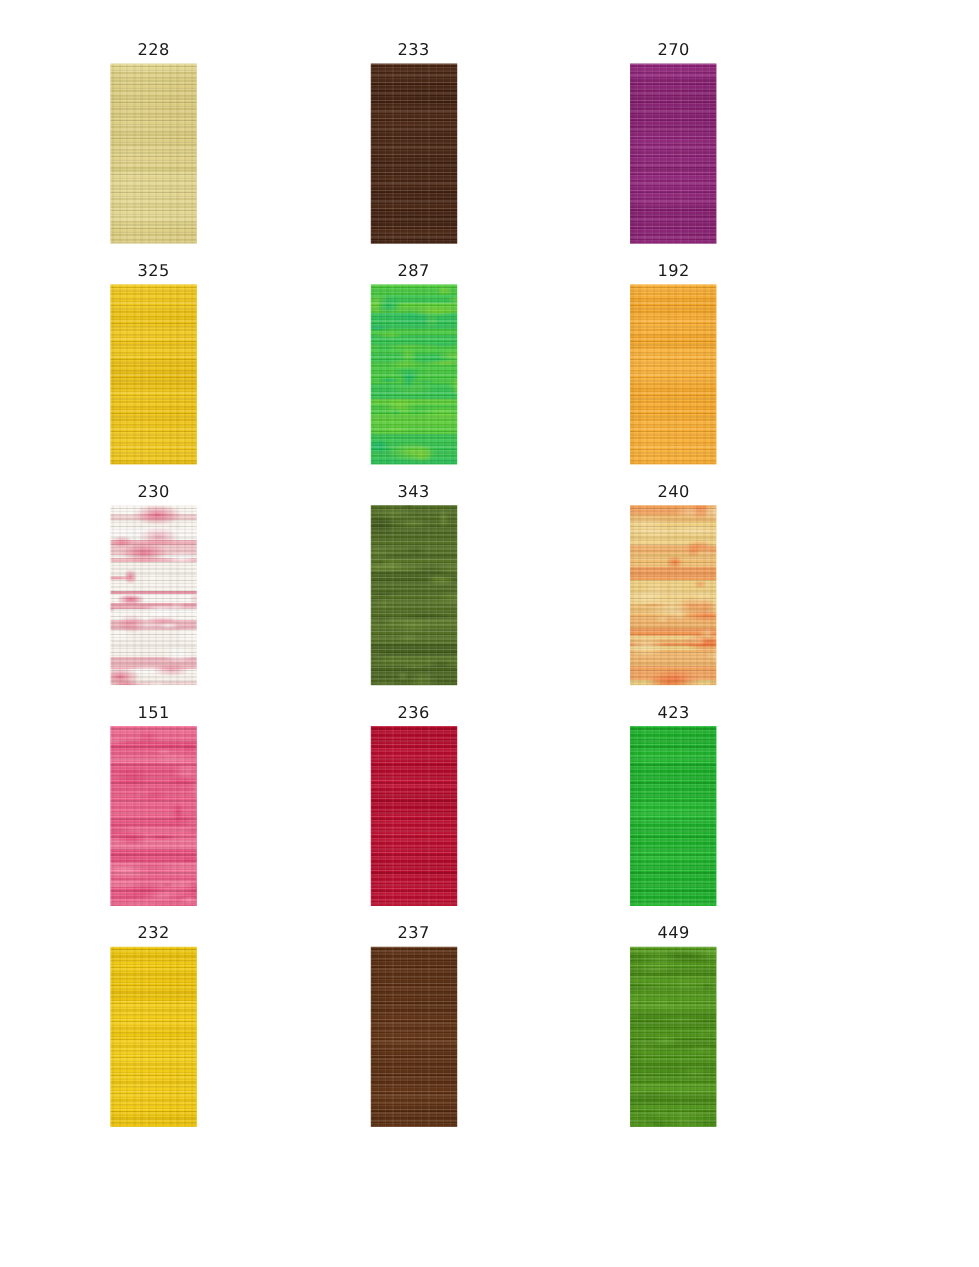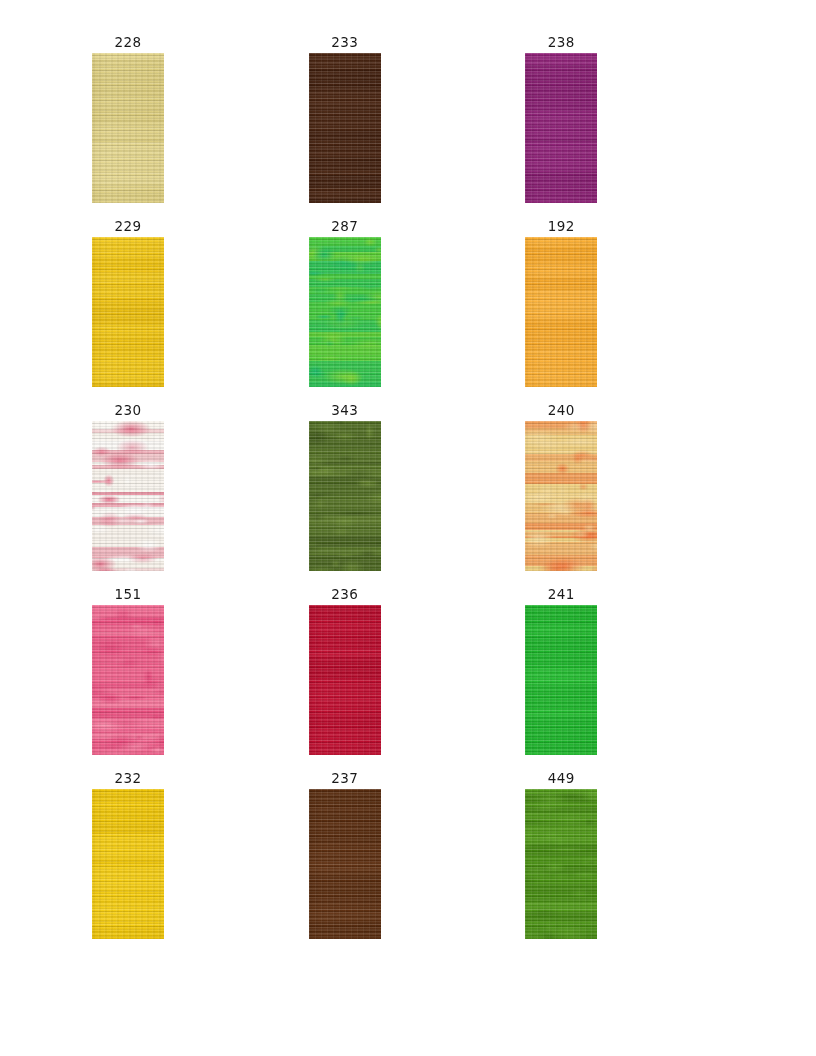--- a/index.html
+++ b/index.html
@@ -119,27 +119,27 @@
           <div class="texture-layer" style="background-image: repeating-linear-gradient(rgba(255, 255, 255, 0.1) 0px, rgba(255, 255, 255, 0.1) 1px, rgba(0, 0, 0, 0) 1px, rgba(0, 0, 0, 0) 2px, rgba(0, 0, 0, 0.07) 2px, rgba(0, 0, 0, 0.07) 3px), linear-gradient(rgba(238, 227, 166, 0.28) 0%, rgba(238, 227, 166, 0.28) 4.7%, rgba(203, 187, 104, 0.08) 4.7%, rgba(203, 187, 104, 0.08) 11.7%, rgba(203, 187, 104, 0.19) 11.7%, rgba(203, 187, 104, 0.19) 17.5%, rgba(203, 187, 104, 0.2) 17.5%, rgba(203, 187, 104, 0.2) 21.8%, rgba(203, 187, 104, 0.22) 21.8%, rgba(203, 187, 104, 0.22) 28.5%, rgba(203, 187, 104, 0.09) 28.5%, rgba(203, 187, 104, 0.09) 36%, rgba(203, 187, 104, 0.19) 36%, rgba(203, 187, 104, 0.19) 46.5%, rgba(238, 227, 166, 0.09) 46.5%, rgba(238, 227, 166, 0.09) 57.1%, rgba(203, 187, 104, 0.18) 57.1%, rgba(203, 187, 104, 0.18) 59.4%, rgba(238, 227, 166, 0.29) 59.4%, rgba(238, 227, 166, 0.29) 67%, rgba(238, 227, 166, 0.29) 67%, rgba(238, 227, 166, 0.29) 70.1%, rgba(238, 227, 166, 0.26) 70.1%, rgba(238, 227, 166, 0.26) 80.6%, rgba(238, 227, 166, 0.33) 80.6%, rgba(238, 227, 166, 0.33) 87.3%, rgba(238, 227, 166, 0.08) 87.3%, rgba(238, 227, 166, 0.08) 91.6%, rgba(203, 187, 104, 0.14) 91.6%, rgba(203, 187, 104, 0.14) 98.8%, rgba(238, 227, 166, 0.1) 98.8%, rgba(238, 227, 166, 0.1) 100%), linear-gradient(to right, rgba(203, 187, 104, 0.18) 0%, rgba(238, 227, 166, 0.1) 22%, rgba(224, 209, 132, 0) 55%, rgba(203, 187, 104, 0.14) 100%);"></div>
         </div>
       </div>
       <div class="swatch-cell row-1">
         <div class="swatch-label">233</div>
         <div class="swatch-chip" style="background-color: rgb(68, 33, 15);">
           <div class="texture-layer" style="background-image: repeating-linear-gradient(rgba(255, 255, 255, 0.1) 0px, rgba(255, 255, 255, 0.1) 1px, rgba(0, 0, 0, 0) 1px, rgba(0, 0, 0, 0) 2px, rgba(0, 0, 0, 0.07) 2px, rgba(0, 0, 0, 0.07) 3px), linear-gradient(rgba(85, 44, 22, 0.3) 0%, rgba(85, 44, 22, 0.3) 6.3%, rgba(85, 44, 22, 0.25) 6.3%, rgba(85, 44, 22, 0.25) 10.9%, rgba(54, 24, 9, 0.17) 10.9%, rgba(54, 24, 9, 0.17) 19.5%, rgba(54, 24, 9, 0.17) 19.5%, rgba(54, 24, 9, 0.17) 23%, rgba(85, 44, 22, 0.1) 23%, rgba(85, 44, 22, 0.1) 25.7%, rgba(85, 44, 22, 0.32) 25.7%, rgba(85, 44, 22, 0.32) 35.1%, rgba(85, 44, 22, 0.16) 35.1%, rgba(85, 44, 22, 0.16) 44.9%, rgba(85, 44, 22, 0.26) 44.9%, rgba(85, 44, 22, 0.26) 52.1%, rgba(54, 24, 9, 0.2) 52.1%, rgba(54, 24, 9, 0.2) 57.7%, rgba(85, 44, 22, 0.09) 57.7%, rgba(85, 44, 22, 0.09) 66.6%, rgba(85, 44, 22, 0.29) 66.6%, rgba(85, 44, 22, 0.29) 69.2%, rgba(54, 24, 9, 0.14) 69.2%, rgba(54, 24, 9, 0.14) 77.7%, rgba(85, 44, 22, 0.27) 77.7%, rgba(85, 44, 22, 0.27) 81.1%, rgba(54, 24, 9, 0.25) 81.1%, rgba(54, 24, 9, 0.25) 90.1%, rgba(85, 44, 22, 0.21) 90.1%, rgba(85, 44, 22, 0.21) 92.2%, rgba(85, 44, 22, 0.25) 92.2%, rgba(85, 44, 22, 0.25) 96.6%, rgba(54, 24, 9, 0.21) 96.6%, rgba(54, 24, 9, 0.21) 100%), linear-gradient(to right, rgba(54, 24, 9, 0.18) 0%, rgba(85, 44, 22, 0.1) 22%, rgba(68, 33, 15, 0) 55%, rgba(54, 24, 9, 0.14) 100%);"></div>
         </div>
       </div>
       <div class="swatch-cell row-1">
-        <div class="swatch-label">238</div>
+        <div class="swatch-label">270</div>
         <div class="swatch-chip" style="background-color: rgb(138, 31, 115);">
           <div class="texture-layer" style="background-image: repeating-linear-gradient(rgba(255, 255, 255, 0.1) 0px, rgba(255, 255, 255, 0.1) 1px, rgba(0, 0, 0, 0) 1px, rgba(0, 0, 0, 0) 2px, rgba(0, 0, 0, 0.07) 2px, rgba(0, 0, 0, 0.07) 3px), linear-gradient(rgba(156, 43, 132, 0.32) 0%, rgba(156, 43, 132, 0.32) 7.9%, rgba(116, 19, 95, 0.16) 7.9%, rgba(116, 19, 95, 0.16) 10.1%, rgba(116, 19, 95, 0.15) 10.1%, rgba(116, 19, 95, 0.15) 12.5%, rgba(116, 19, 95, 0.13) 12.5%, rgba(116, 19, 95, 0.13) 15.3%, rgba(116, 19, 95, 0.23) 15.3%, rgba(116, 19, 95, 0.23) 22.9%, rgba(116, 19, 95, 0.28) 22.9%, rgba(116, 19, 95, 0.28) 25.3%, rgba(116, 19, 95, 0.14) 25.3%, rgba(116, 19, 95, 0.14) 34.2%, rgba(116, 19, 95, 0.17) 34.2%, rgba(116, 19, 95, 0.17) 38%, rgba(156, 43, 132, 0.22) 38%, rgba(156, 43, 132, 0.22) 47%, rgba(156, 43, 132, 0.14) 47%, rgba(156, 43, 132, 0.14) 57.2%, rgba(116, 19, 95, 0.3) 57.2%, rgba(116, 19, 95, 0.3) 59.3%, rgba(156, 43, 132, 0.28) 59.3%, rgba(156, 43, 132, 0.28) 65.8%, rgba(156, 43, 132, 0.2) 65.8%, rgba(156, 43, 132, 0.2) 74.9%, rgba(156, 43, 132, 0.16) 74.9%, rgba(156, 43, 132, 0.16) 79.5%, rgba(116, 19, 95, 0.28) 79.5%, rgba(116, 19, 95, 0.28) 85.5%, rgba(116, 19, 95, 0.13) 85.5%, rgba(116, 19, 95, 0.13) 93.3%, rgba(116, 19, 95, 0.09) 93.3%, rgba(116, 19, 95, 0.09) 98.1%, rgba(156, 43, 132, 0.26) 98.1%, rgba(156, 43, 132, 0.26) 100%), linear-gradient(to right, rgba(116, 19, 95, 0.18) 0%, rgba(156, 43, 132, 0.1) 22%, rgba(138, 31, 115, 0) 55%, rgba(116, 19, 95, 0.14) 100%);"></div>
         </div>
       </div>
       <div class="swatch-cell row-2">
-        <div class="swatch-label">229</div>
+        <div class="swatch-label">325</div>
         <div class="swatch-chip" style="background-color: rgb(240, 196, 16);">
           <div class="texture-layer" style="background-image: repeating-linear-gradient(rgba(255, 255, 255, 0.1) 0px, rgba(255, 255, 255, 0.1) 1px, rgba(0, 0, 0, 0) 1px, rgba(0, 0, 0, 0) 2px, rgba(0, 0, 0, 0.07) 2px, rgba(0, 0, 0, 0.07) 3px), linear-gradient(rgba(248, 212, 51, 0.33) 0%, rgba(248, 212, 51, 0.33) 3.2%, rgba(248, 212, 51, 0.22) 3.2%, rgba(248, 212, 51, 0.22) 9.8%, rgba(248, 212, 51, 0.19) 9.8%, rgba(248, 212, 51, 0.19) 14.3%, rgba(220, 174, 6, 0.09) 14.3%, rgba(220, 174, 6, 0.09) 23.8%, rgba(248, 212, 51, 0.3) 23.8%, rgba(248, 212, 51, 0.3) 31.5%, rgba(220, 174, 6, 0.14) 31.5%, rgba(220, 174, 6, 0.14) 34%, rgba(248, 212, 51, 0.23) 34%, rgba(248, 212, 51, 0.23) 40.8%, rgba(220, 174, 6, 0.18) 40.8%, rgba(220, 174, 6, 0.18) 47.1%, rgba(220, 174, 6, 0.34) 47.1%, rgba(220, 174, 6, 0.34) 51.9%, rgba(220, 174, 6, 0.31) 51.9%, rgba(220, 174, 6, 0.31) 58%, rgba(248, 212, 51, 0.18) 58%, rgba(248, 212, 51, 0.18) 62.7%, rgba(248, 212, 51, 0.08) 62.7%, rgba(248, 212, 51, 0.08) 67.4%, rgba(220, 174, 6, 0.11) 67.4%, rgba(220, 174, 6, 0.11) 77%, rgba(248, 212, 51, 0.12) 77%, rgba(248, 212, 51, 0.12) 82.3%, rgba(248, 212, 51, 0.21) 82.3%, rgba(248, 212, 51, 0.21) 86.7%, rgba(248, 212, 51, 0.24) 86.7%, rgba(248, 212, 51, 0.24) 97.5%, rgba(220, 174, 6, 0.31) 97.5%, rgba(220, 174, 6, 0.31) 100%), linear-gradient(to right, rgba(220, 174, 6, 0.18) 0%, rgba(248, 212, 51, 0.1) 22%, rgba(240, 196, 16, 0) 55%, rgba(220, 174, 6, 0.14) 100%);"></div>
         </div>
       </div>
       <div class="swatch-cell row-2">
         <div class="swatch-label">287</div>
         <div class="swatch-chip" style="background-color: rgb(67, 200, 60);">
           <div class="texture-layer" style="background-image: repeating-linear-gradient(rgba(255, 255, 255, 0.1) 0px, rgba(255, 255, 255, 0.1) 1px, rgba(0, 0, 0, 0) 1px, rgba(0, 0, 0, 0) 2px, rgba(0, 0, 0, 0.07) 2px, rgba(0, 0, 0, 0.07) 3px), radial-gradient(7.4% 2.4% at 29% 70.9%, rgba(19, 184, 106, 0.38) 0%, rgba(19, 184, 106, 0.208) 45%, rgba(19, 184, 106, 0) 100%), radial-gradient(14.4% 5% at 59.6% 94.3%, rgba(132, 214, 42, 0.78) 0%, rgba(132, 214, 42, 0.427) 45%, rgba(132, 214, 42, 0) 100%), radial-gradient(15.5% 2.5% at 14.5% 35.9%, rgba(19, 184, 106, 0.33) 0%, rgba(19, 184, 106, 0.18) 45%, rgba(19, 184, 106, 0) 100%), radial-gradient(19.1% 1.7% at 43% 34.3%, rgba(132, 214, 42, 0.3) 0%, rgba(132, 214, 42, 0.165) 45%, rgba(132, 214, 42, 0) 100%), radial-gradient(8.1% 4.2% at 70.5% 20.2%, rgba(132, 214, 42, 0.32) 0%, rgba(132, 214, 42, 0.176) 45%, rgba(132, 214, 42, 0) 100%), radial-gradient(17% 1.6% at 22.3% 28.3%, rgba(132, 214, 42, 0.58) 0%, rgba(132, 214, 42, 0.318) 45%, rgba(132, 214, 42, 0) 100%), radial-gradient(28.6% 5.6% at 47.8% 93.1%, rgba(132, 214, 42, 0.72) 0%, rgba(132, 214, 42, 0.396) 45%, rgba(132, 214, 42, 0) 100%), radial-gradient(25.5% 2.9% at 72.2% 41.5%, rgba(19, 184, 106, 0.36) 0%, rgba(19, 184, 106, 0.196) 45%, rgba(19, 184, 106, 0) 100%), radial-gradient(16.4% 5.2% at 20.8% 11.9%, rgba(19, 184, 106, 0.79) 0%, rgba(19, 184, 106, 0.435) 45%, rgba(19, 184, 106, 0) 100%), radial-gradient(10% 4.1% at 43.2% 39.2%, rgba(132, 214, 42, 0.55) 0%, rgba(132, 214, 42, 0.3) 45%, rgba(132, 214, 42, 0) 100%), radial-gradient(14.8% 1.3% at 64.4% 54%, rgba(19, 184, 106, 0.36) 0%, rgba(19, 184, 106, 0.196) 45%, rgba(19, 184, 106, 0) 100%), radial-gradient(13.7% 3.4% at 10% 91%, rgba(19, 184, 106, 0.41) 0%, rgba(19, 184, 106, 0.227) 45%, rgba(19, 184, 106, 0) 100%), radial-gradient(15.2% 2.1% at 29.2% 80.7%, rgba(132, 214, 42, 0.33) 0%, rgba(132, 214, 42, 0.18) 45%, rgba(132, 214, 42, 0) 100%), radial-gradient(28% 4.2% at 47.4% 57.9%, rgba(132, 214, 42, 0.31) 0%, rgba(132, 214, 42, 0.17) 45%, rgba(132, 214, 42, 0) 100%), radial-gradient(8.8% 6.2% at 101.8% 57.3%, rgba(132, 214, 42, 0.52) 0%, rgba(132, 214, 42, 0.286) 45%, rgba(132, 214, 42, 0) 100%), radial-gradient(18.2% 4.8% at 5.9% 9.5%, rgba(132, 214, 42, 0.61) 0%, rgba(132, 214, 42, 0.337) 45%, rgba(132, 214, 42, 0) 100%), radial-gradient(13% 1.7% at 21% 53.2%, rgba(19, 184, 106, 0.76) 0%, rgba(19, 184, 106, 0.42) 45%, rgba(19, 184, 106, 0) 100%), radial-gradient(27.7% 3.5% at 72.4% 15%, rgba(132, 214, 42, 0.59) 0%, rgba(132, 214, 42, 0.325) 45%, rgba(132, 214, 42, 0) 100%), radial-gradient(19.1% 2% at 85.3% 33.6%, rgba(19, 184, 106, 0.3) 0%, rgba(19, 184, 106, 0.165) 45%, rgba(19, 184, 106, 0) 100%), radial-gradient(21.8% 3.8% at 97.3% 39.8%, rgba(132, 214, 42, 0.62) 0%, rgba(132, 214, 42, 0.34) 45%, rgba(132, 214, 42, 0) 100%), radial-gradient(18.4% 5.5% at 33.5% 68%, rgba(132, 214, 42, 0.62) 0%, rgba(132, 214, 42, 0.34) 45%, rgba(132, 214, 42, 0) 100%), radial-gradient(17.7% 3.8% at 43.4% 49.1%, rgba(19, 184, 106, 0.5) 0%, rgba(19, 184, 106, 0.275) 45%, rgba(19, 184, 106, 0) 100%), radial-gradient(28.4% 5.4% at 52.2% 17.7%, rgba(19, 184, 106, 0.43) 0%, rgba(19, 184, 106, 0.235) 45%, rgba(19, 184, 106, 0) 100%), radial-gradient(7% 2% at 97.4% 8.4%, rgba(132, 214, 42, 0.6) 0%, rgba(132, 214, 42, 0.33) 45%, rgba(132, 214, 42, 0) 100%), radial-gradient(14.3% 5.2% at 104.1% 55.9%, rgba(132, 214, 42, 0.64) 0%, rgba(132, 214, 42, 0.353) 45%, rgba(132, 214, 42, 0) 100%), radial-gradient(6.9% 1.7% at -2.2% 90.9%, rgba(19, 184, 106, 0.74) 0%, rgba(19, 184, 106, 0.408) 45%, rgba(19, 184, 106, 0) 100%), radial-gradient(19.4% 3.1% at 39.9% 44.1%, rgba(132, 214, 42, 0.53) 0%, rgba(132, 214, 42, 0.29) 45%, rgba(132, 214, 42, 0) 100%), radial-gradient(8.6% 6.2% at 43.5% 54%, rgba(19, 184, 106, 0.75) 0%, rgba(19, 184, 106, 0.41) 45%, rgba(19, 184, 106, 0) 100%), radial-gradient(9.2% 2.5% at 46.1% 51.5%, rgba(19, 184, 106, 0.47) 0%, rgba(19, 184, 106, 0.26) 45%, rgba(19, 184, 106, 0) 100%), radial-gradient(29.7% 3.8% at 85% 71.1%, rgba(132, 214, 42, 0.42) 0%, rgba(132, 214, 42, 0.23) 45%, rgba(132, 214, 42, 0) 100%), radial-gradient(26.8% 1.7% at 85.6% 43.5%, rgba(132, 214, 42, 0.8) 0%, rgba(132, 214, 42, 0.44) 45%, rgba(132, 214, 42, 0) 100%), radial-gradient(9.3% 2.9% at 85.1% 3.4%, rgba(132, 214, 42, 0.69) 0%, rgba(132, 214, 42, 0.38) 45%, rgba(132, 214, 42, 0) 100%), radial-gradient(11.7% 4.1% at 8.9% 89.4%, rgba(19, 184, 106, 0.82) 0%, rgba(19, 184, 106, 0.45) 45%, rgba(19, 184, 106, 0) 100%), radial-gradient(16.8% 1.9% at 6.3% 24.3%, rgba(19, 184, 106, 0.81) 0%, rgba(19, 184, 106, 0.447) 45%, rgba(19, 184, 106, 0) 100%), linear-gradient(rgba(132, 214, 42, 0.14) 0%, rgba(132, 214, 42, 0.14) 2%, rgba(67, 200, 60, 0.15) 2%, rgba(67, 200, 60, 0.15) 6%, rgba(19, 184, 106, 0.3) 6%, rgba(19, 184, 106, 0.3) 10.2%, rgba(132, 214, 42, 0.36) 10.2%, rgba(132, 214, 42, 0.36) 15.7%, rgba(19, 184, 106, 0.5) 15.7%, rgba(19, 184, 106, 0.5) 19.5%, rgba(19, 184, 106, 0.48) 19.5%, rgba(19, 184, 106, 0.48) 21.5%, rgba(19, 184, 106, 0.47) 21.5%, rgba(19, 184, 106, 0.47) 24.9%, rgba(67, 200, 60, 0.24) 24.9%, rgba(67, 200, 60, 0.24) 28.3%, rgba(19, 184, 106, 0.36) 28.3%, rgba(19, 184, 106, 0.36) 33.6%, rgba(67, 200, 60, 0.18) 33.6%, rgba(67, 200, 60, 0.18) 38.3%, rgba(19, 184, 106, 0.28) 38.3%, rgba(19, 184, 106, 0.28) 43.1%, rgba(67, 200, 60, 0.42) 43.1%, rgba(67, 200, 60, 0.42) 51.5%, rgba(67, 200, 60, 0.38) 51.5%, rgba(67, 200, 60, 0.38) 55.6%, rgba(19, 184, 106, 0.31) 55.6%, rgba(19, 184, 106, 0.31) 57.8%, rgba(19, 184, 106, 0.38) 57.8%, rgba(19, 184, 106, 0.38) 63.6%, rgba(132, 214, 42, 0.37) 63.6%, rgba(132, 214, 42, 0.37) 66.9%, rgba(67, 200, 60, 0.43) 66.9%, rgba(67, 200, 60, 0.43) 71.9%, rgba(132, 214, 42, 0.33) 71.9%, rgba(132, 214, 42, 0.33) 78.7%, rgba(132, 214, 42, 0.25) 78.7%, rgba(132, 214, 42, 0.25) 82.9%, rgba(19, 184, 106, 0.34) 82.9%, rgba(19, 184, 106, 0.34) 90.7%, rgba(19, 184, 106, 0.37) 90.7%, rgba(19, 184, 106, 0.37) 96.4%, rgba(19, 184, 106, 0.52) 96.4%, rgba(19, 184, 106, 0.52) 100%);"></div>
         </div>
       </div>
@@ -173,21 +173,21 @@
           <div class="texture-layer" style="background-image: repeating-linear-gradient(rgba(255, 255, 255, 0.1) 0px, rgba(255, 255, 255, 0.1) 1px, rgba(0, 0, 0, 0) 1px, rgba(0, 0, 0, 0) 2px, rgba(0, 0, 0, 0.07) 2px, rgba(0, 0, 0, 0.07) 3px), radial-gradient(16.6% 3.2% at 84.1% 30.7%, rgba(226, 62, 114, 0.6) 0%, rgba(226, 62, 114, 0.33) 45%, rgba(226, 62, 114, 0) 100%), radial-gradient(15.9% 1.2% at 105.9% 51.7%, rgba(249, 138, 169, 0.39) 0%, rgba(249, 138, 169, 0.216) 45%, rgba(249, 138, 169, 0) 100%), radial-gradient(17.7% 5.9% at 89.3% 25.6%, rgba(249, 138, 169, 0.59) 0%, rgba(249, 138, 169, 0.325) 45%, rgba(249, 138, 169, 0) 100%), radial-gradient(30.9% 3.8% at 71.7% 90.9%, rgba(249, 138, 169, 0.3) 0%, rgba(249, 138, 169, 0.165) 45%, rgba(249, 138, 169, 0) 100%), radial-gradient(12% 1.7% at 90.4% 74.4%, rgba(226, 62, 114, 0.8) 0%, rgba(226, 62, 114, 0.44) 45%, rgba(226, 62, 114, 0) 100%), radial-gradient(21.8% 1.3% at 70.7% 10.7%, rgba(226, 62, 114, 0.62) 0%, rgba(226, 62, 114, 0.34) 45%, rgba(226, 62, 114, 0) 100%), radial-gradient(16.9% 4.1% at 50% 38.5%, rgba(226, 62, 114, 0.5) 0%, rgba(226, 62, 114, 0.275) 45%, rgba(226, 62, 114, 0) 100%), radial-gradient(6% 1.8% at 65.6% 88.4%, rgba(226, 62, 114, 0.62) 0%, rgba(226, 62, 114, 0.34) 45%, rgba(226, 62, 114, 0) 100%), radial-gradient(23.7% 6.2% at 42.8% 91.1%, rgba(226, 62, 114, 0.61) 0%, rgba(226, 62, 114, 0.337) 45%, rgba(226, 62, 114, 0) 100%), radial-gradient(26.8% 3.8% at 19% 81.4%, rgba(249, 138, 169, 0.66) 0%, rgba(249, 138, 169, 0.365) 45%, rgba(249, 138, 169, 0) 100%), radial-gradient(23.8% 1.5% at 31.4% 93.8%, rgba(226, 62, 114, 0.39) 0%, rgba(226, 62, 114, 0.216) 45%, rgba(226, 62, 114, 0) 100%), radial-gradient(23.5% 5.7% at 5.5% 58.9%, rgba(226, 62, 114, 0.55) 0%, rgba(226, 62, 114, 0.3) 45%, rgba(226, 62, 114, 0) 100%), radial-gradient(8.5% 3.2% at 90.6% 11.6%, rgba(226, 62, 114, 0.77) 0%, rgba(226, 62, 114, 0.424) 45%, rgba(226, 62, 114, 0) 100%), radial-gradient(13.5% 5.7% at 99.9% 90.4%, rgba(226, 62, 114, 0.67) 0%, rgba(226, 62, 114, 0.37) 45%, rgba(226, 62, 114, 0) 100%), radial-gradient(21.1% 4.8% at 70.9% 18.1%, rgba(249, 138, 169, 0.45) 0%, rgba(249, 138, 169, 0.247) 45%, rgba(249, 138, 169, 0) 100%), radial-gradient(14.1% 2.2% at 40.9% 37.2%, rgba(249, 138, 169, 0.28) 0%, rgba(249, 138, 169, 0.153) 45%, rgba(249, 138, 169, 0) 100%), radial-gradient(27% 4.5% at 47.1% 78.5%, rgba(226, 62, 114, 0.35) 0%, rgba(226, 62, 114, 0.192) 45%, rgba(226, 62, 114, 0) 100%), radial-gradient(16.6% 3.5% at 15% 72.5%, rgba(226, 62, 114, 0.3) 0%, rgba(226, 62, 114, 0.165) 45%, rgba(226, 62, 114, 0) 100%), radial-gradient(17.5% 5.7% at 93.8% 54.1%, rgba(249, 138, 169, 0.3) 0%, rgba(249, 138, 169, 0.165) 45%, rgba(249, 138, 169, 0) 100%), radial-gradient(12.3% 2.9% at 96.9% 57.8%, rgba(226, 62, 114, 0.54) 0%, rgba(226, 62, 114, 0.298) 45%, rgba(226, 62, 114, 0) 100%), radial-gradient(9.8% 1.8% at 61.7% 14.3%, rgba(249, 138, 169, 0.65) 0%, rgba(249, 138, 169, 0.357) 45%, rgba(249, 138, 169, 0) 100%), radial-gradient(18.7% 3.9% at 25.4% 62.3%, rgba(226, 62, 114, 0.82) 0%, rgba(226, 62, 114, 0.45) 45%, rgba(226, 62, 114, 0) 100%), radial-gradient(21.5% 5.9% at 25.4% 28.5%, rgba(226, 62, 114, 0.68) 0%, rgba(226, 62, 114, 0.373) 45%, rgba(226, 62, 114, 0) 100%), radial-gradient(26.9% 4.6% at 99.1% 51.5%, rgba(226, 62, 114, 0.41) 0%, rgba(226, 62, 114, 0.227) 45%, rgba(226, 62, 114, 0) 100%), radial-gradient(17.7% 1.6% at 59.7% 61.9%, rgba(226, 62, 114, 0.75) 0%, rgba(226, 62, 114, 0.41) 45%, rgba(226, 62, 114, 0) 100%), radial-gradient(28.5% 3.5% at 56.6% 94.5%, rgba(249, 138, 169, 0.78) 0%, rgba(249, 138, 169, 0.427) 45%, rgba(249, 138, 169, 0) 100%), radial-gradient(15.9% 2% at 15.2% 79.9%, rgba(249, 138, 169, 0.67) 0%, rgba(249, 138, 169, 0.37) 45%, rgba(249, 138, 169, 0) 100%), radial-gradient(14.6% 3.9% at 84.7% 52.8%, rgba(226, 62, 114, 0.63) 0%, rgba(226, 62, 114, 0.345) 45%, rgba(226, 62, 114, 0) 100%), radial-gradient(7.3% 5.6% at 78.5% 47.9%, rgba(226, 62, 114, 0.82) 0%, rgba(226, 62, 114, 0.45) 45%, rgba(226, 62, 114, 0) 100%), radial-gradient(28.7% 4.1% at 33.9% 99.7%, rgba(249, 138, 169, 0.34) 0%, rgba(249, 138, 169, 0.19) 45%, rgba(249, 138, 169, 0) 100%), radial-gradient(9.3% 5.7% at 100.3% 35.1%, rgba(249, 138, 169, 0.46) 0%, rgba(249, 138, 169, 0.255) 45%, rgba(249, 138, 169, 0) 100%), radial-gradient(10% 2.4% at 91% 96.6%, rgba(249, 138, 169, 0.83) 0%, rgba(249, 138, 169, 0.455) 45%, rgba(249, 138, 169, 0) 100%), radial-gradient(13.3% 5.7% at 43.3% 6.9%, rgba(226, 62, 114, 0.51) 0%, rgba(226, 62, 114, 0.282) 45%, rgba(226, 62, 114, 0) 100%), radial-gradient(27.9% 2.2% at -5.4% 8.6%, rgba(249, 138, 169, 0.8) 0%, rgba(249, 138, 169, 0.44) 45%, rgba(249, 138, 169, 0) 100%), linear-gradient(rgba(249, 138, 169, 0.19) 0%, rgba(249, 138, 169, 0.19) 8.1%, rgba(226, 62, 114, 0.49) 8.1%, rgba(226, 62, 114, 0.49) 13.3%, rgba(240, 98, 140, 0.36) 13.3%, rgba(240, 98, 140, 0.36) 18%, rgba(249, 138, 169, 0.38) 18%, rgba(249, 138, 169, 0.38) 20.3%, rgba(226, 62, 114, 0.31) 20.3%, rgba(226, 62, 114, 0.31) 29.1%, rgba(226, 62, 114, 0.31) 29.1%, rgba(226, 62, 114, 0.31) 33.5%, rgba(226, 62, 114, 0.16) 33.5%, rgba(226, 62, 114, 0.16) 41.2%, rgba(240, 98, 140, 0.42) 41.2%, rgba(240, 98, 140, 0.42) 47.7%, rgba(240, 98, 140, 0.46) 47.7%, rgba(240, 98, 140, 0.46) 51.8%, rgba(226, 62, 114, 0.44) 51.8%, rgba(226, 62, 114, 0.44) 55.3%, rgba(249, 138, 169, 0.13) 55.3%, rgba(249, 138, 169, 0.13) 63.2%, rgba(249, 138, 169, 0.49) 63.2%, rgba(249, 138, 169, 0.49) 68.6%, rgba(226, 62, 114, 0.5) 68.6%, rgba(226, 62, 114, 0.5) 75.3%, rgba(249, 138, 169, 0.32) 75.3%, rgba(249, 138, 169, 0.32) 82.6%, rgba(226, 62, 114, 0.12) 82.6%, rgba(226, 62, 114, 0.12) 85.4%, rgba(249, 138, 169, 0.46) 85.4%, rgba(249, 138, 169, 0.46) 89.4%, rgba(226, 62, 114, 0.31) 89.4%, rgba(226, 62, 114, 0.31) 95.9%, rgba(240, 98, 140, 0.24) 95.9%, rgba(240, 98, 140, 0.24) 100%);"></div>
         </div>
       </div>
       <div class="swatch-cell row-4">
         <div class="swatch-label">236</div>
         <div class="swatch-chip" style="background-color: rgb(188, 10, 44);">
           <div class="texture-layer" style="background-image: repeating-linear-gradient(rgba(255, 255, 255, 0.1) 0px, rgba(255, 255, 255, 0.1) 1px, rgba(0, 0, 0, 0) 1px, rgba(0, 0, 0, 0) 2px, rgba(0, 0, 0, 0.07) 2px, rgba(0, 0, 0, 0.07) 3px), linear-gradient(rgba(163, 5, 35, 0.21) 0%, rgba(163, 5, 35, 0.21) 10.9%, rgba(205, 26, 60, 0.14) 10.9%, rgba(205, 26, 60, 0.14) 14.1%, rgba(205, 26, 60, 0.16) 14.1%, rgba(205, 26, 60, 0.16) 18.9%, rgba(163, 5, 35, 0.1) 18.9%, rgba(163, 5, 35, 0.1) 29.2%, rgba(205, 26, 60, 0.33) 29.2%, rgba(205, 26, 60, 0.33) 34.8%, rgba(163, 5, 35, 0.19) 34.8%, rgba(163, 5, 35, 0.19) 38.2%, rgba(163, 5, 35, 0.31) 38.2%, rgba(163, 5, 35, 0.31) 45.7%, rgba(163, 5, 35, 0.26) 45.7%, rgba(163, 5, 35, 0.26) 49%, rgba(205, 26, 60, 0.16) 49%, rgba(205, 26, 60, 0.16) 53.1%, rgba(205, 26, 60, 0.12) 53.1%, rgba(205, 26, 60, 0.12) 57.4%, rgba(205, 26, 60, 0.25) 57.4%, rgba(205, 26, 60, 0.25) 65.1%, rgba(205, 26, 60, 0.12) 65.1%, rgba(205, 26, 60, 0.12) 74.1%, rgba(163, 5, 35, 0.12) 74.1%, rgba(163, 5, 35, 0.12) 77.3%, rgba(163, 5, 35, 0.1) 77.3%, rgba(163, 5, 35, 0.1) 80.1%, rgba(163, 5, 35, 0.15) 80.1%, rgba(163, 5, 35, 0.15) 82.8%, rgba(205, 26, 60, 0.12) 82.8%, rgba(205, 26, 60, 0.12) 89.2%, rgba(205, 26, 60, 0.14) 89.2%, rgba(205, 26, 60, 0.14) 98.2%, rgba(205, 26, 60, 0.29) 98.2%, rgba(205, 26, 60, 0.29) 100%), linear-gradient(to right, rgba(163, 5, 35, 0.18) 0%, rgba(205, 26, 60, 0.1) 22%, rgba(188, 10, 44, 0) 55%, rgba(163, 5, 35, 0.14) 100%);"></div>
         </div>
       </div>
       <div class="swatch-cell row-4">
-        <div class="swatch-label">241</div>
+        <div class="swatch-label">423</div>
         <div class="swatch-chip" style="background-color: rgb(31, 184, 44);">
           <div class="texture-layer" style="background-image: repeating-linear-gradient(rgba(255, 255, 255, 0.1) 0px, rgba(255, 255, 255, 0.1) 1px, rgba(0, 0, 0, 0) 1px, rgba(0, 0, 0, 0) 2px, rgba(0, 0, 0, 0.07) 2px, rgba(0, 0, 0, 0.07) 3px), linear-gradient(rgba(19, 165, 34, 0.23) 0%, rgba(19, 165, 34, 0.23) 3.5%, rgba(19, 165, 34, 0.31) 3.5%, rgba(19, 165, 34, 0.31) 13.3%, rgba(51, 201, 62, 0.13) 13.3%, rgba(51, 201, 62, 0.13) 20.8%, rgba(19, 165, 34, 0.32) 20.8%, rgba(19, 165, 34, 0.32) 30.5%, rgba(19, 165, 34, 0.21) 30.5%, rgba(19, 165, 34, 0.21) 41.1%, rgba(51, 201, 62, 0.16) 41.1%, rgba(51, 201, 62, 0.16) 46.4%, rgba(51, 201, 62, 0.28) 46.4%, rgba(51, 201, 62, 0.28) 53%, rgba(19, 165, 34, 0.17) 53%, rgba(19, 165, 34, 0.17) 62%, rgba(19, 165, 34, 0.18) 62%, rgba(19, 165, 34, 0.18) 69.4%, rgba(51, 201, 62, 0.17) 69.4%, rgba(51, 201, 62, 0.17) 75%, rgba(19, 165, 34, 0.25) 75%, rgba(19, 165, 34, 0.25) 82.2%, rgba(19, 165, 34, 0.26) 82.2%, rgba(19, 165, 34, 0.26) 89.2%, rgba(19, 165, 34, 0.32) 89.2%, rgba(19, 165, 34, 0.32) 98.1%, rgba(51, 201, 62, 0.27) 98.1%, rgba(51, 201, 62, 0.27) 100%), linear-gradient(to right, rgba(19, 165, 34, 0.18) 0%, rgba(51, 201, 62, 0.1) 22%, rgba(31, 184, 44, 0) 55%, rgba(19, 165, 34, 0.14) 100%);"></div>
         </div>
       </div>
       <div class="swatch-cell row-5">
         <div class="swatch-label">232</div>
         <div class="swatch-chip" style="background-color: rgb(242, 200, 8);">
           <div class="texture-layer" style="background-image: repeating-linear-gradient(rgba(255, 255, 255, 0.1) 0px, rgba(255, 255, 255, 0.1) 1px, rgba(0, 0, 0, 0) 1px, rgba(0, 0, 0, 0) 2px, rgba(0, 0, 0, 0.07) 2px, rgba(0, 0, 0, 0.07) 3px), linear-gradient(rgba(222, 181, 3, 0.24) 0%, rgba(222, 181, 3, 0.24) 7.8%, rgba(250, 215, 43, 0.11) 7.8%, rgba(250, 215, 43, 0.11) 12.9%, rgba(222, 181, 3, 0.17) 12.9%, rgba(222, 181, 3, 0.17) 22.7%, rgba(222, 181, 3, 0.28) 22.7%, rgba(222, 181, 3, 0.28) 30%, rgba(250, 215, 43, 0.28) 30%, rgba(250, 215, 43, 0.28) 40.7%, rgba(250, 215, 43, 0.27) 40.7%, rgba(250, 215, 43, 0.27) 46.1%, rgba(222, 181, 3, 0.12) 46.1%, rgba(222, 181, 3, 0.12) 50.6%, rgba(250, 215, 43, 0.18) 50.6%, rgba(250, 215, 43, 0.18) 53.1%, rgba(250, 215, 43, 0.3) 53.1%, rgba(250, 215, 43, 0.3) 56.3%, rgba(250, 215, 43, 0.34) 56.3%, rgba(250, 215, 43, 0.34) 66.7%, rgba(250, 215, 43, 0.14) 66.7%, rgba(250, 215, 43, 0.14) 76.6%, rgba(250, 215, 43, 0.32) 76.6%, rgba(250, 215, 43, 0.32) 81.9%, rgba(250, 215, 43, 0.23) 81.9%, rgba(250, 215, 43, 0.23) 91.3%, rgba(222, 181, 3, 0.22) 91.3%, rgba(222, 181, 3, 0.22) 99.4%, rgba(222, 181, 3, 0.15) 99.4%, rgba(222, 181, 3, 0.15) 100%), linear-gradient(to right, rgba(222, 181, 3, 0.18) 0%, rgba(250, 215, 43, 0.1) 22%, rgba(242, 200, 8, 0) 55%, rgba(222, 181, 3, 0.14) 100%);"></div>
         </div>
       </div>

